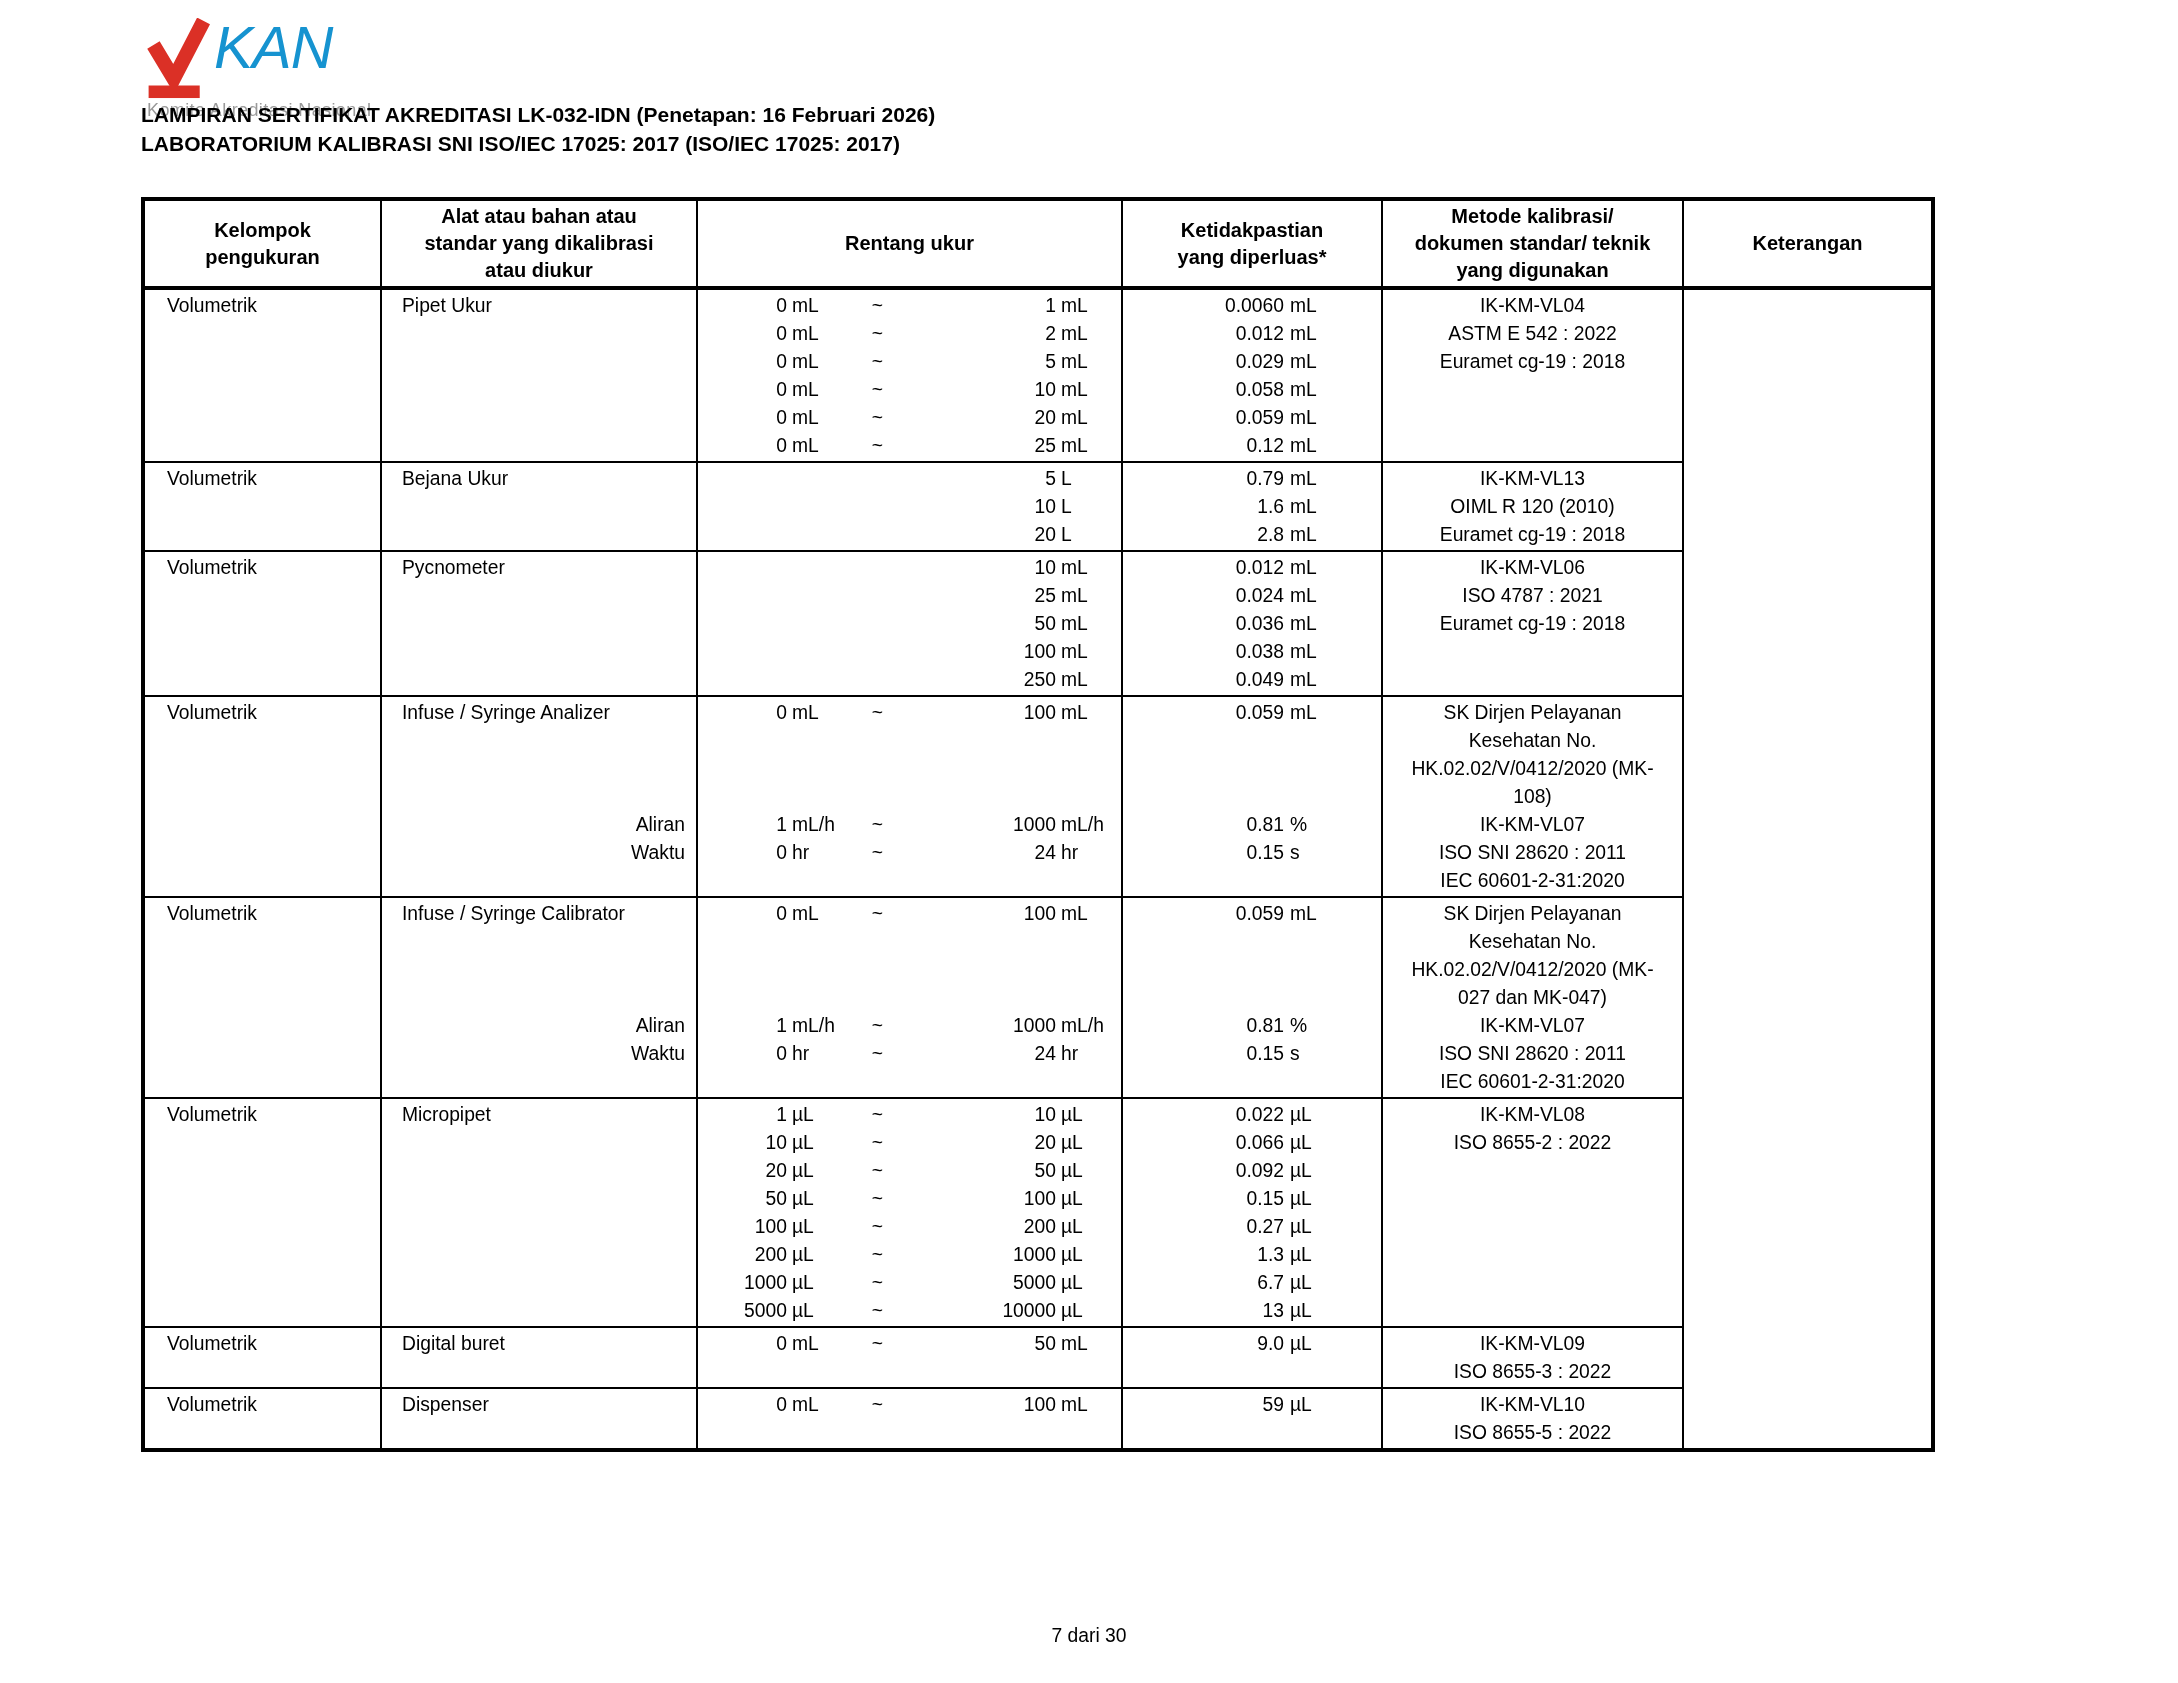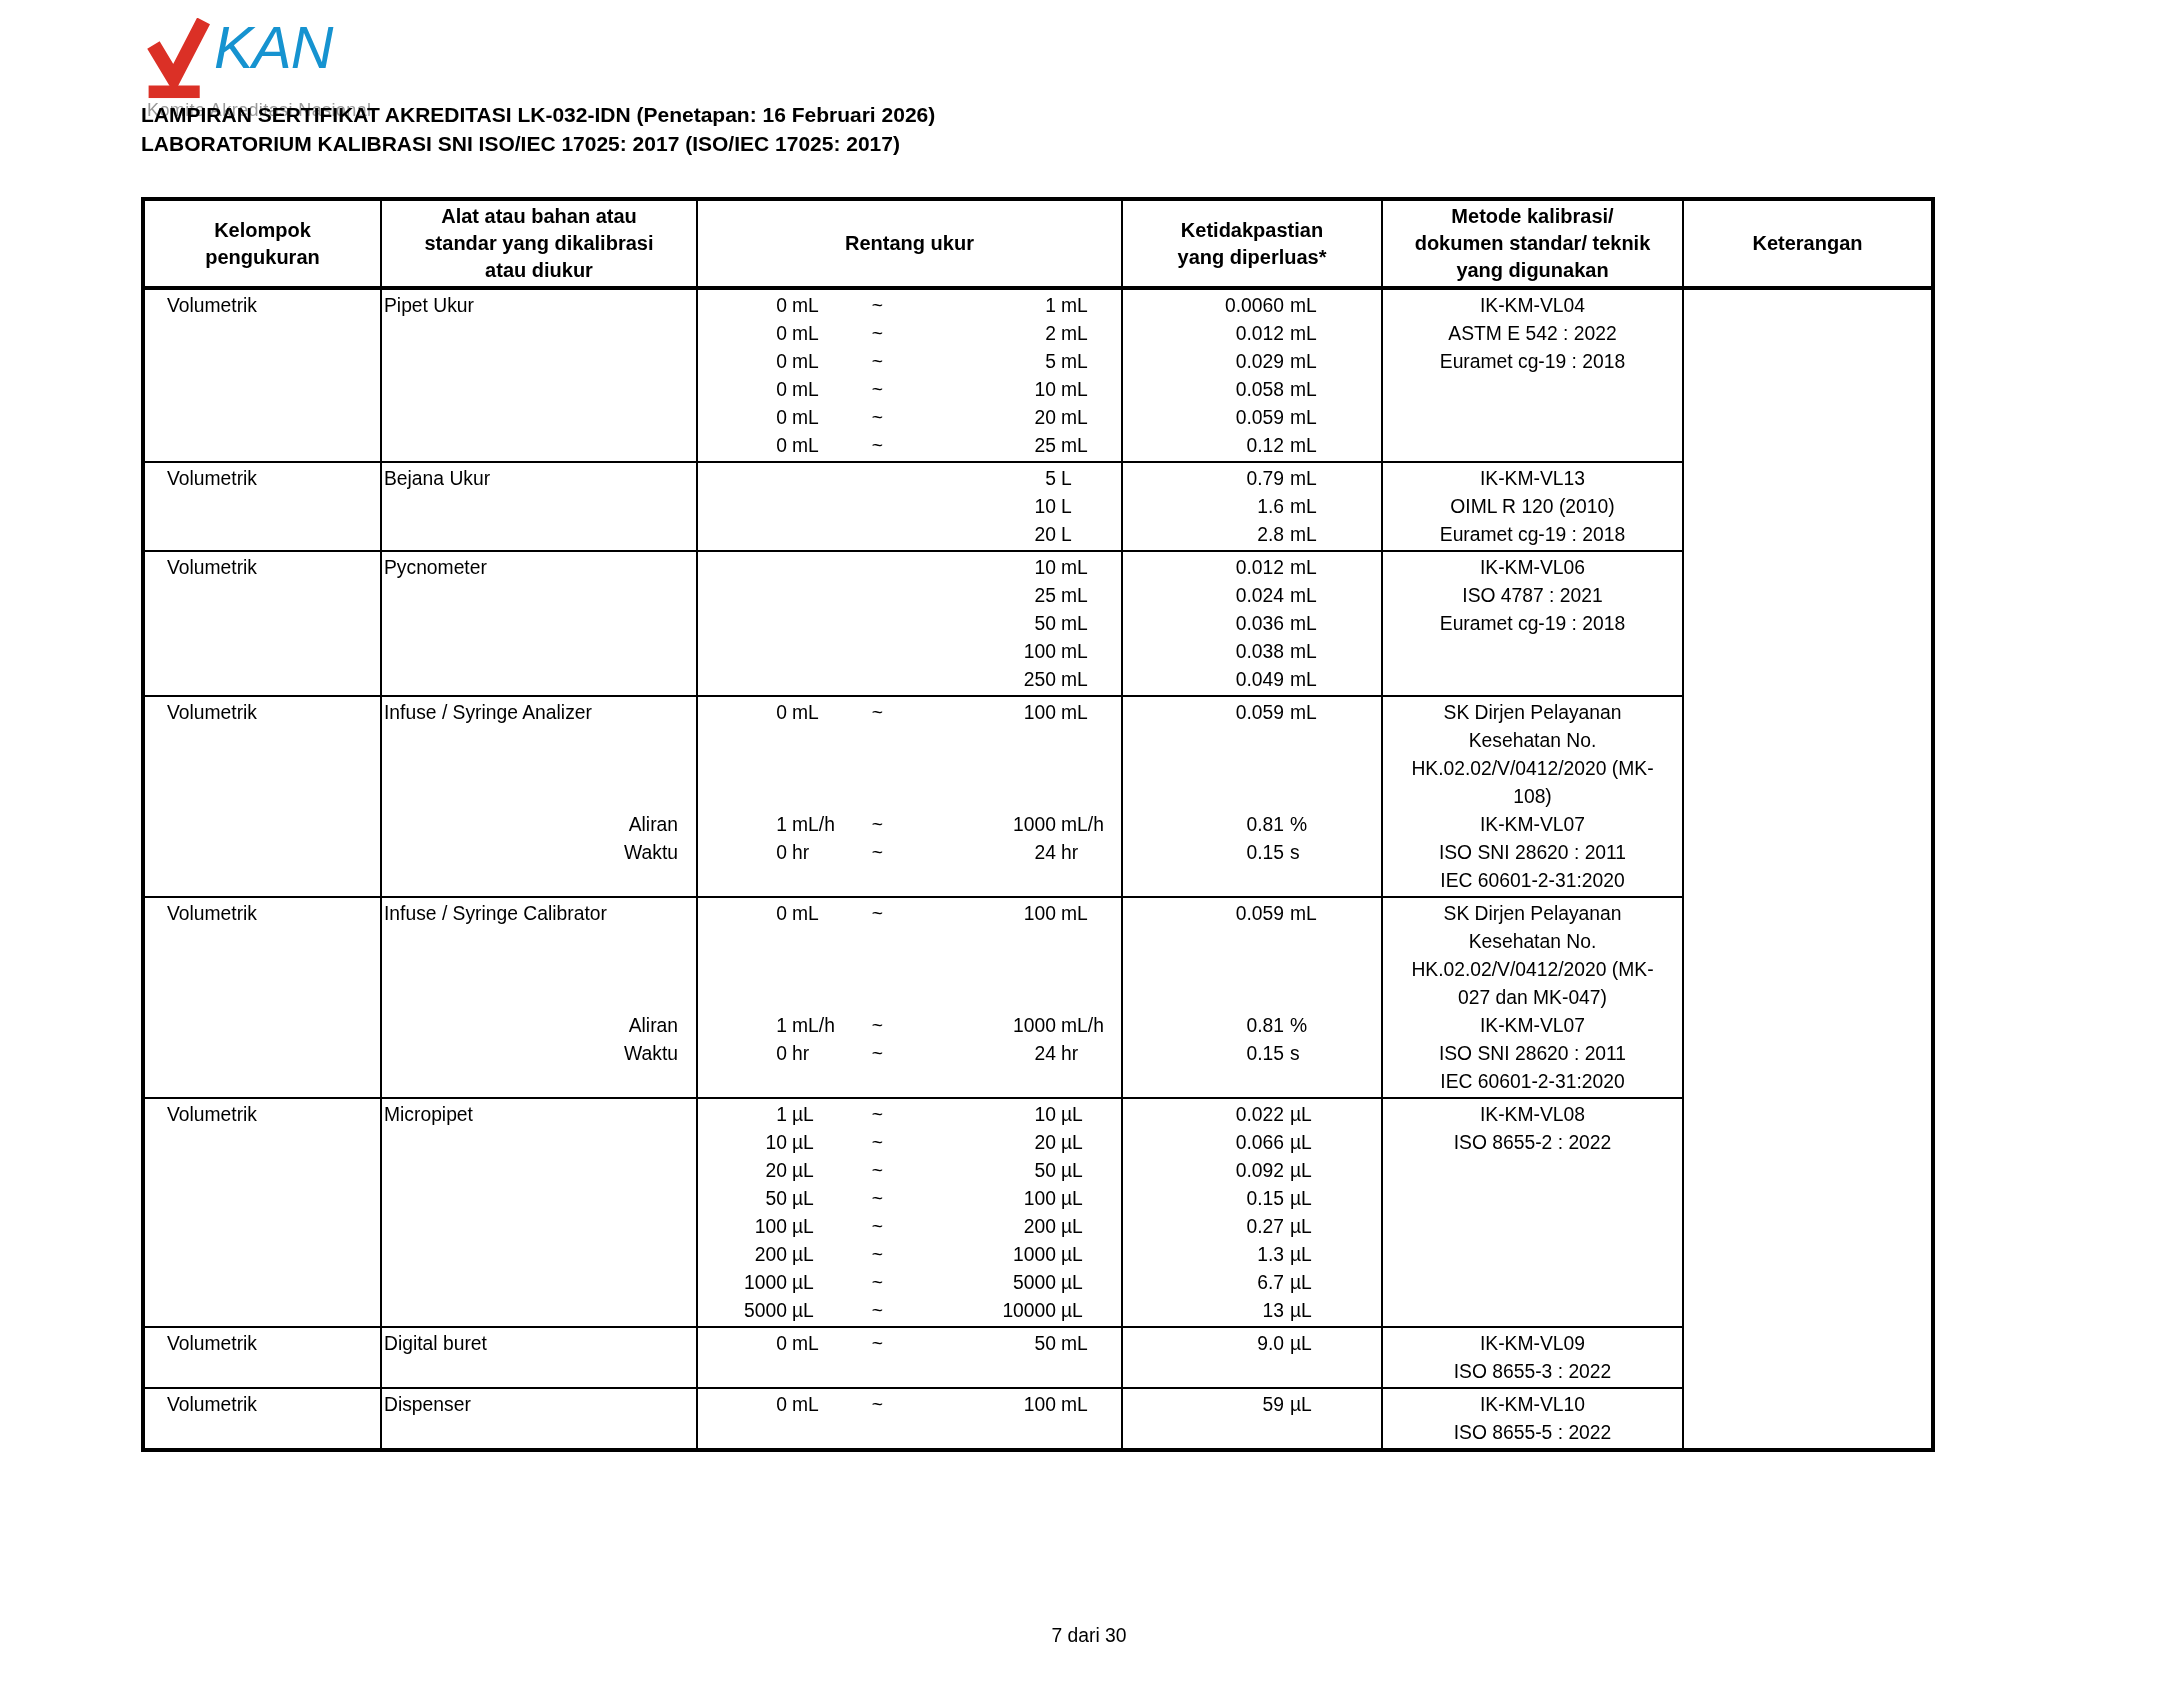--- a/index.html
+++ b/index.html
@@ -33,22 +33,22 @@
     border:2px solid #000; border-bottom:4px solid #000;
     font-size:20px; font-weight:bold; text-align:center; vertical-align:middle;
     height:89px; line-height:27px; white-space:pre-line; padding:0 6px;
   }
   td {
     border:2px solid #000; vertical-align:top; padding:2px 0 1px 0;
     overflow:hidden;
   }
   .line { height:28px; line-height:28px; font-size:19.3px; white-space:nowrap; }
   .kel-text { padding-left:22px; }
-  .alat-name { padding-left:2px; }
-  .alat-label { text-align:right; padding-right:18px; }
+  .alat-name { padding-left:20px; }
+  .alat-label { text-align:right; padding-right:11px; }
   
   .range .fn { display:inline-block; width:89px;  text-align:right; }
   .range .fu { display:inline-block; width:46px;  text-align:left; margin-left:5px; }
   .range .til{ display:inline-block; width:79px;  text-align:center; }
   .range .tn { display:inline-block; width:139px; text-align:right; }
   .range .tu { display:inline-block; width:46px;  text-align:left; margin-left:5px; }
   
   .unc .un { display:inline-block; width:161px; text-align:right;padding-left:24px; }
   .unc .uu { display:inline-block; width:44px;  text-align:left; margin-left:6px; }
   

